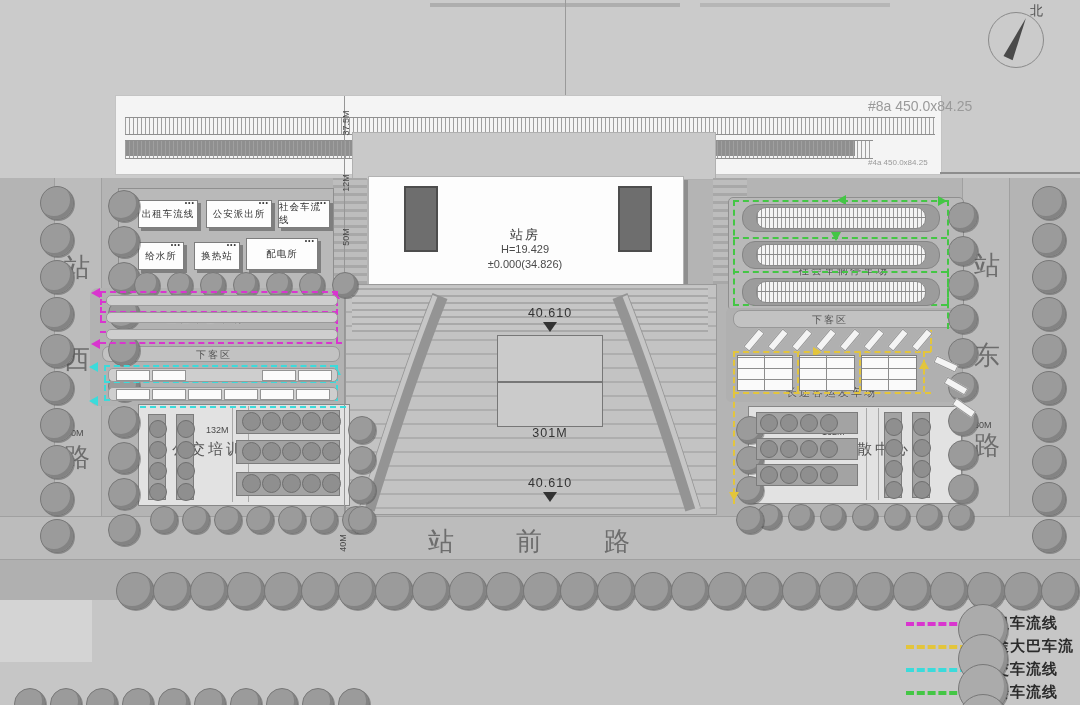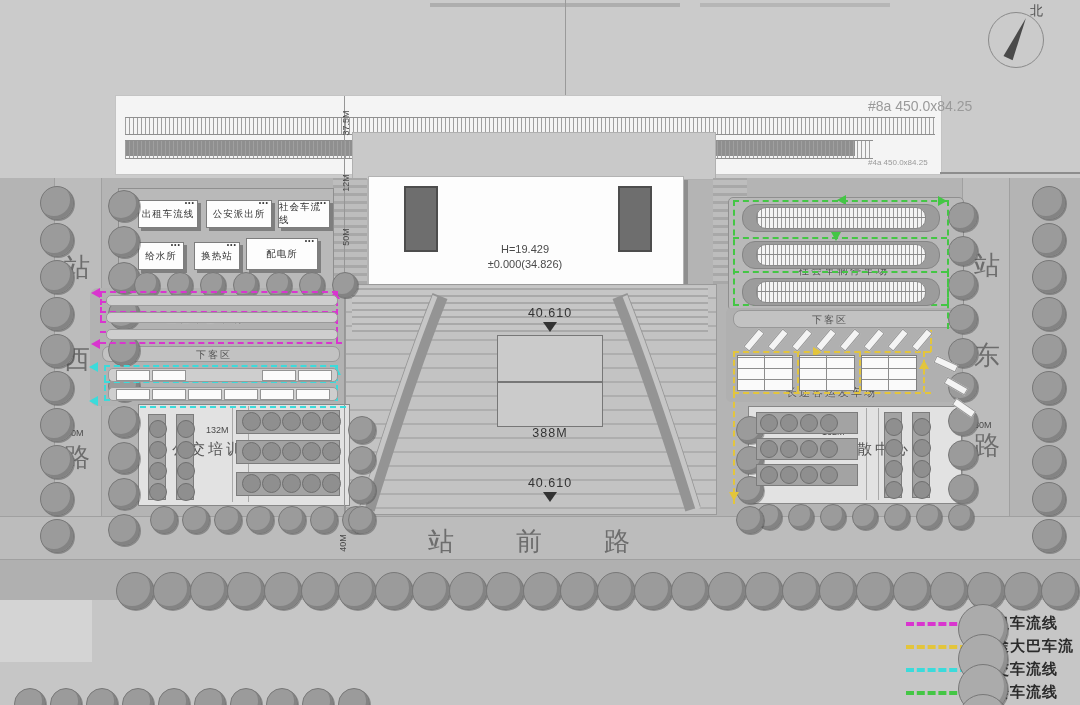--- a/index.html
+++ b/index.html
@@ -71,41 +71,42 @@
   <div class="abs" style="left:1012px;top:16px;width:0;height:0;border-left:5px solid transparent;border-right:5px solid transparent;border-bottom:44px solid #4a4a4a;transform:rotate(24deg);"></div>
   <div class="lbl" style="left:1030px;top:2px;font-size:13px;color:#4f4f4f;">北</div>
 
   <div class="abs" style="left:352px;top:132px;width:362px;height:46px;background:#c9c9c9;border:1px solid #b0b0b0;"></div>
   <div class="abs" style="left:333px;top:178px;width:34px;height:106px;background:repeating-linear-gradient(0deg,#a8a8a8 0 3px,#bdbdbd 3px 8px);"></div>
   <div class="abs" style="left:713px;top:178px;width:34px;height:106px;background:repeating-linear-gradient(0deg,#a8a8a8 0 3px,#bdbdbd 3px 8px);"></div>
 
   <div class="abs" style="left:368px;top:176px;width:314px;height:108px;background:#fdfdfd;border:1px solid #b3b3b3;box-shadow:4px 4px 0 rgba(75,75,75,.35);"></div>
   <div class="abs" style="left:404px;top:186px;width:30px;height:62px;background:#6e6e6e;border:2px solid #4d4d4d;"></div>
   <div class="abs" style="left:618px;top:186px;width:30px;height:62px;background:#6e6e6e;border:2px solid #4d4d4d;"></div>
+  <div class="lbl" style="left:425px;top:226px;width:200px;text-align:center;font-size:13px;color:#3d3d3d;letter-spacing:2px;">站房</div>
   <div class="lbl" style="left:425px;top:243px;width:200px;text-align:center;font-size:11px;color:#4a4a4a;">H=19.429</div>
   <div class="lbl" style="left:425px;top:258px;width:200px;text-align:center;font-size:11px;color:#4a4a4a;">±0.000(34.826)</div>
 
   <div class="abs" style="left:504px;top:286px;width:54px;height:13px;background:#f4f4f4;border:1px solid #8f8f8f;"></div>
   <div class="lbl gate" style="left:430px;top:289px;">出站</div>
   <div class="lbl gate" style="left:510px;top:287px;">进站</div>
   <div class="lbl gate" style="left:598px;top:289px;">出站</div>
 
   <div class="abs" style="left:345px;top:284px;width:370px;height:229px;background:repeating-linear-gradient(180deg,#c3c3c3 0 12px,#aeaeae 12px 14px);border:1px solid #9a9a9a;"></div>
   <div class="abs" style="left:352px;top:286px;width:356px;height:46px;background:repeating-linear-gradient(0deg,#a9a9a9 0 2px,#c6c6c6 2px 7px);"></div>
   <svg class="abs" style="left:345px;top:284px;" width="370" height="229">
     <path d="M95,12 C70,75 50,135 22,225" stroke="#949494" stroke-width="16" fill="none"></path>
     <path d="M90,12 C65,75 45,135 17,225" stroke="#c6c6c6" stroke-width="5" fill="none"></path>
     <path d="M275,12 C300,75 320,135 348,225" stroke="#949494" stroke-width="16" fill="none"></path>
     <path d="M280,12 C305,75 325,135 353,225" stroke="#c6c6c6" stroke-width="5" fill="none"></path>
   </svg>
   <div class="abs" style="left:497px;top:335px;width:104px;height:45px;background:#cbcbcb;border:1px solid #777;"></div>
   <div class="abs" style="left:497px;top:382px;width:104px;height:43px;background:#cbcbcb;border:1px solid #777;"></div>
   <div class="lbl mark" style="left:498px;top:306px;width:104px;text-align:center;">40.610</div>
   <div class="abs" style="left:543px;top:322px;width:0;height:0;border:7px solid transparent;border-top:10px solid #333;"></div>
-  <div class="lbl mark" style="left:498px;top:426px;width:104px;text-align:center;">388M</div>
+  <div class="lbl mark" style="left:498px;top:426px;width:104px;text-align:center;">301M</div>
   <div class="lbl mark" style="left:498px;top:476px;width:104px;text-align:center;">40.610</div>
   <div class="abs" style="left:543px;top:492px;width:0;height:0;border:7px solid transparent;border-top:10px solid #333;"></div>
 
   <div class="abs panel" style="left:118px;top:188px;width:214px;height:100px;"></div>
   <div class="bld" style="left:138px;top:200px;width:58px;height:26px;">
       <span>出租车流线</span>
     </div>
   <div class="bld" style="left:206px;top:200px;width:64px;height:26px;">
       <span>公安派出所</span>
     </div>

